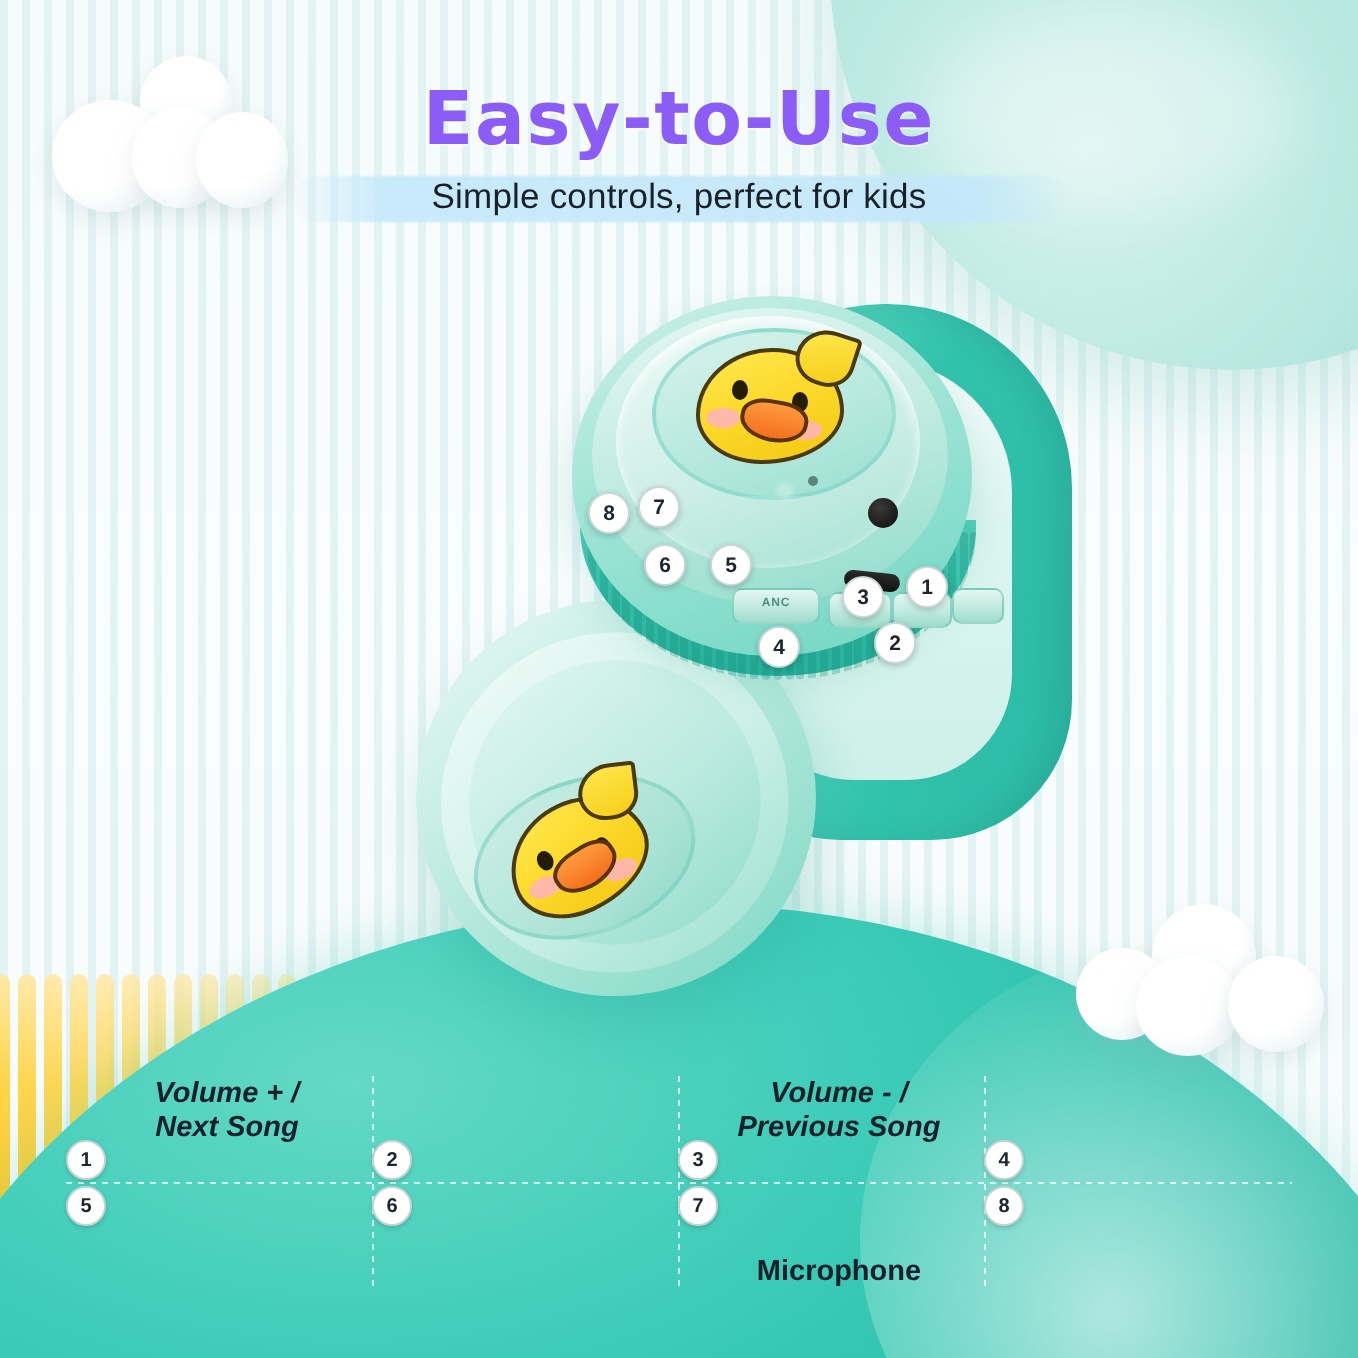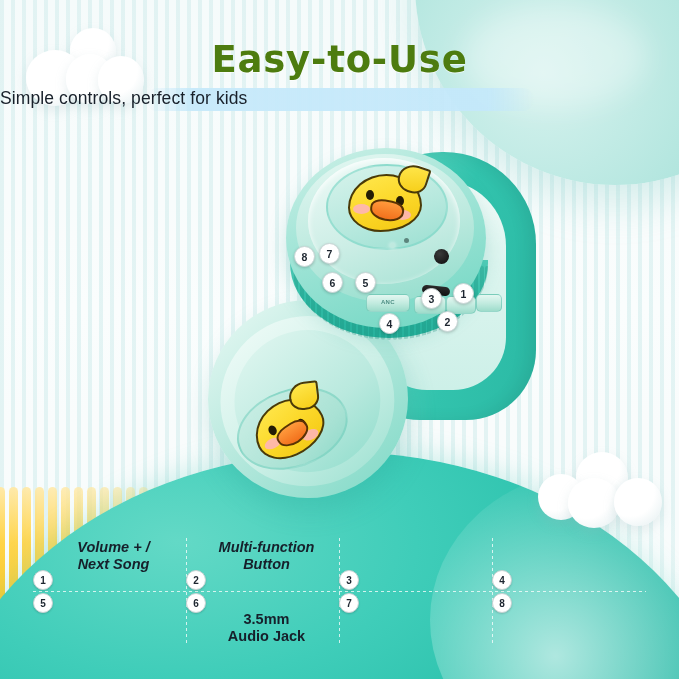--- a/index.html
+++ b/index.html
@@ -61,31 +61,31 @@
   .cloud{position:absolute;}
   .puff{position:absolute;border-radius:50%;
         background:radial-gradient(circle at 34% 30%,#ffffff 0%,#ffffff 52%,#f0f6f7 76%,#dfeaed 100%);
         box-shadow:0 5px 12px rgba(150,180,185,.22);}
 
   
   .title{
     position:absolute;left:0;right:0;top:38px;text-align:center;
     font-family:"DejaVu Sans",sans-serif;
     font-size:37px;font-weight:700;letter-spacing:.8px;
-    color:#4d7c0f;
+    color:#8b5cf6;
     text-shadow:0 1px 0 rgba(255,255,255,.6);
   }
   .sub-band{
     position:absolute;left:146px;top:88px;width:388px;height:23px;
     border-radius:12px;
     background:linear-gradient(90deg,rgba(205,236,250,0) 0%,rgba(198,233,250,.95) 12%,rgba(196,232,250,.95) 88%,rgba(205,236,250,0) 100%);
     filter:blur(.4px);
   }
   .subtitle{
-    position:absolute;left:0;right:0;top:88px;
+    position:absolute;left:0;right:0;top:88px;text-align:center;
     font-size:17.5px;font-weight:400;color:#18202a;letter-spacing:.1px;
   }
 
   
   .hp{position:absolute;left:198px;top:140px;width:360px;height:370px;}
 
   .band{
     position:absolute;left:152px;top:12px;width:186px;height:268px;
     border-radius:92px 92px 70px 70px;
     background:linear-gradient(100deg,#7ee0cd 0%,#55d2bd 26%,#32c3ad 56%,#2bb9a4 100%);
@@ -375,37 +375,37 @@
     <div class="vline" style="left:153px;"></div>
     <div class="vline" style="left:306px;"></div>
     <div class="vline" style="left:459px;"></div>
     <div id="legend-cells">
         <div class="cell row1" style="left: 0px; top: 0px;">
           <div class="badge">1</div>
           <div class="txt">Volume + /<br>Next Song</div>
         </div>
         <div class="cell row1" style="left: 153px; top: 0px;">
           <div class="badge">2</div>
-          <div class="txt">Multi-function<br>Button</div>
         </div>
         <div class="cell row1" style="left: 306px; top: 0px;">
           <div class="badge">3</div>
+          <div class="txt">Volume - /<br>Previous Song</div>
         </div>
         <div class="cell row1" style="left: 459px; top: 0px;">
           <div class="badge">4</div>
         </div>
         <div class="cell row2" style="left: 0px; top: 56px;">
           <div class="badge">5</div>
         </div>
         <div class="cell row2" style="left: 153px; top: 56px;">
           <div class="badge">6</div>
-          <div class="txt">3.5mm<br>Audio Jack</div>
         </div>
         <div class="cell row2" style="left: 306px; top: 56px;">
           <div class="badge">7</div>
+          <div class="txt">Microphone</div>
         </div>
         <div class="cell row2" style="left: 459px; top: 56px;">
           <div class="badge">8</div>
         </div>
       </div>
   </div>
 
 </div>
 
 </body></html>

